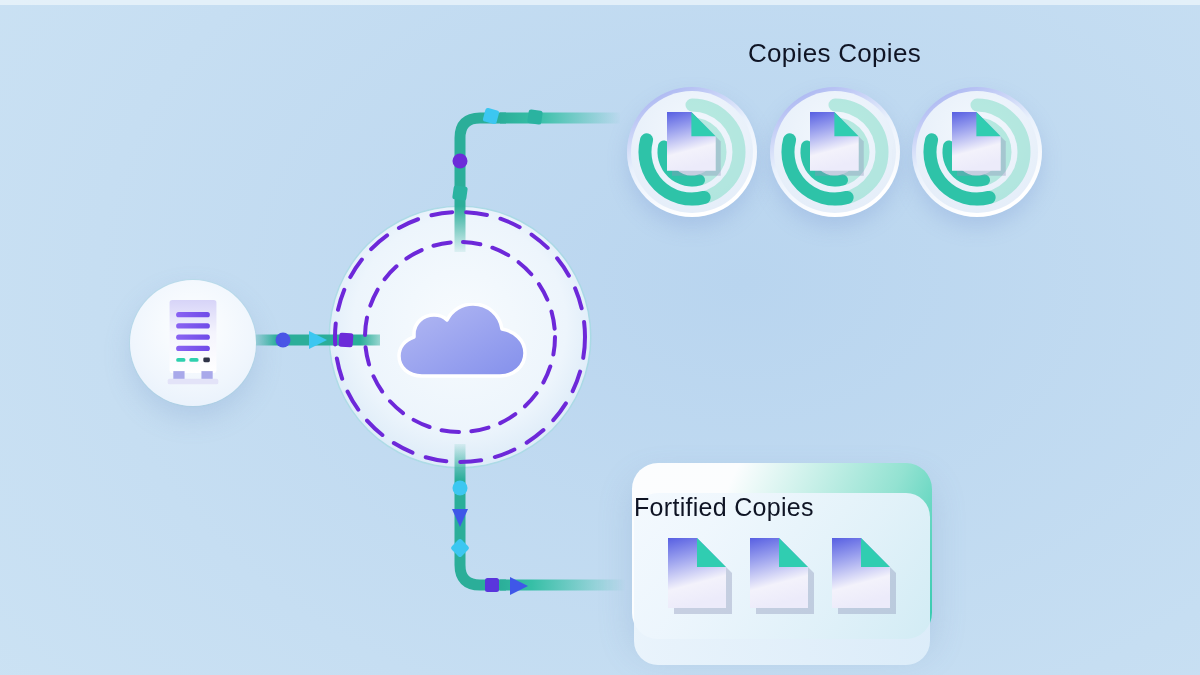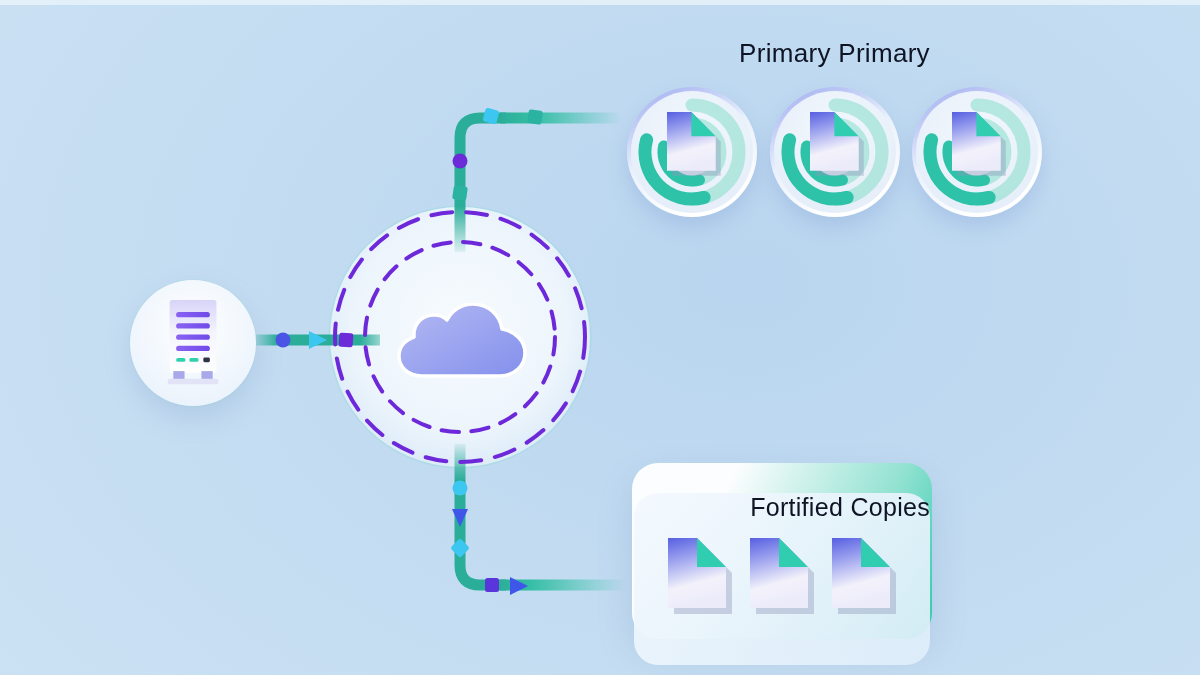--- a/index.html
+++ b/index.html
@@ -48,21 +48,21 @@
   .card-border{
     left:632px;top:463px;width:300px;height:176px;border-radius:26px;padding:2px;box-sizing:border-box;
     background:linear-gradient(115deg, rgba(255,255,255,.95) 28%, rgba(142,227,206,.9) 72%, #2fc9ad 100%);
     box-shadow:0 16px 34px rgba(100,132,180,.22);
   }
   .card{
     width:100%;height:100%;border-radius:24px;
     background:linear-gradient(135deg, rgba(243,249,254,.95), rgba(222,238,250,.92));
   }
   .card-title{
-    margin-top:28px;text-align:right;
+    margin-top:28px;text-align:left;
     font-size:25px;font-weight:500;color:#0f1424;letter-spacing:.3px;
   }
   .doc-row{margin-top:16px;display:flex;justify-content:center;gap:18px;}
 </style>
 </head>
 <body>
 
 <svg width="0" height="0" style="position:absolute" aria-hidden="true">
   <defs>
     <linearGradient id="docGrad" x1="0" y1="0" x2="0.22" y2="1">
@@ -176,21 +176,21 @@
     <rect x="14" y="51" width="36" height="5.5" rx="2.75" fill="url(#barGrad)"></rect>
     <rect x="14" y="64" width="10" height="4" rx="2" fill="#2ed0ae"></rect>
     <rect x="28" y="64" width="10" height="4" rx="2" fill="#2ed0ae"></rect>
     <rect x="43" y="63.5" width="7" height="5" rx="1.5" fill="#2f3347"></rect>
     <rect x="11" y="78" width="12" height="9" fill="#a9a9ea"></rect>
     <rect x="41" y="78" width="12" height="9" fill="#a9a9ea"></rect>
     <rect x="5" y="86" width="54" height="6" rx="2" fill="#e3e3f8"></rect>
   </svg>
 </div>
 
-<div class="abs primary-title">Primary Primary</div>
+<div class="abs primary-title">Copies Copies</div>
 
 <div class="abs badge" style="left:627px;top:87px">
   <div class="badge-inner">
     <svg width="122" height="122" viewBox="0 0 122 122">
         <use href="#badgeArt"></use>
       </svg>
   </div>
 </div>
 <div class="abs badge" style="left:770px;top:87px">
   <div class="badge-inner">

